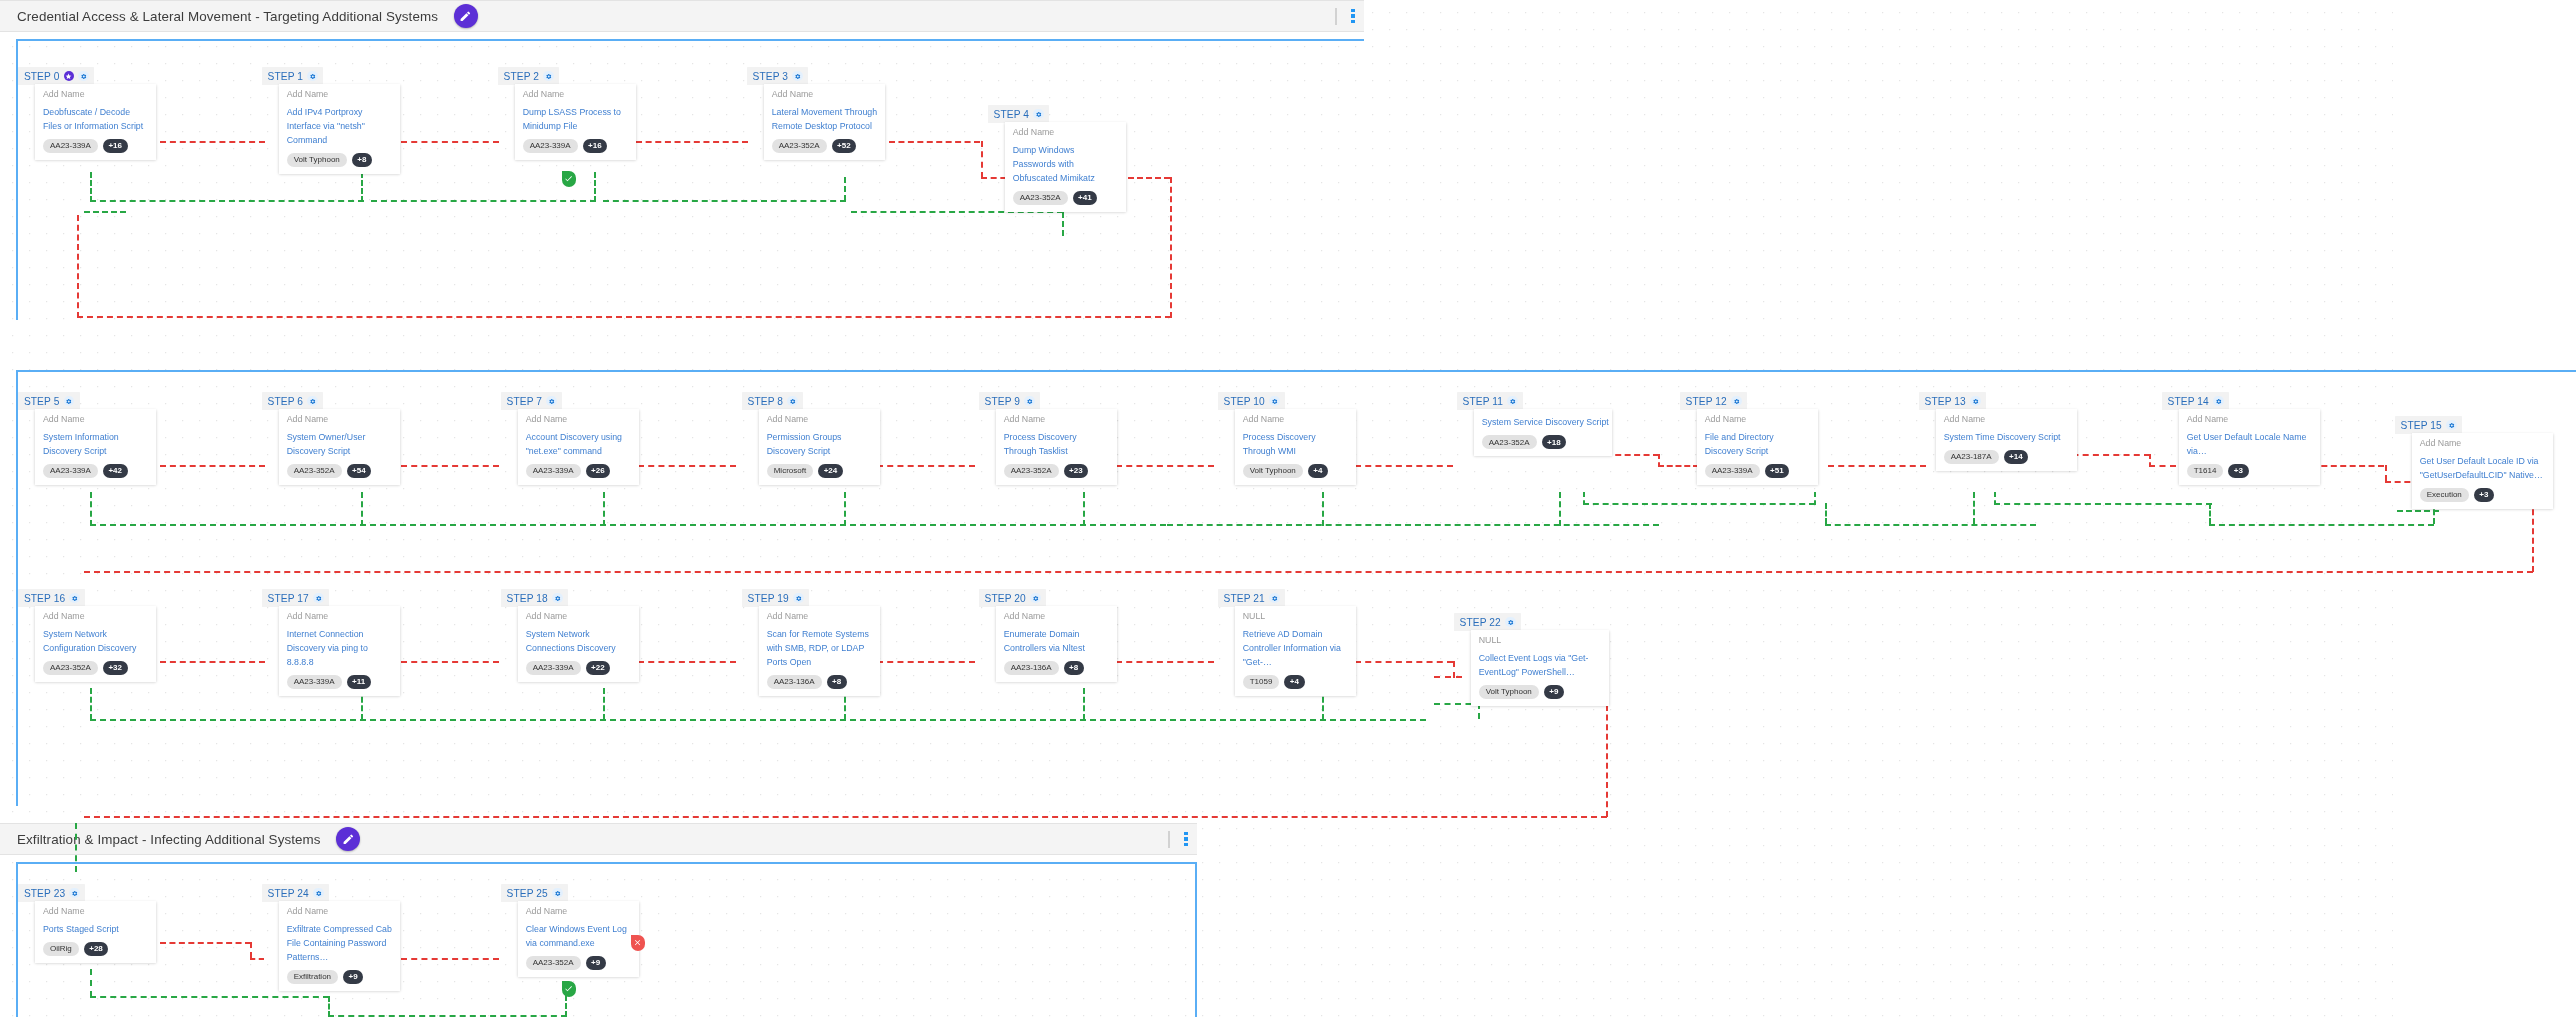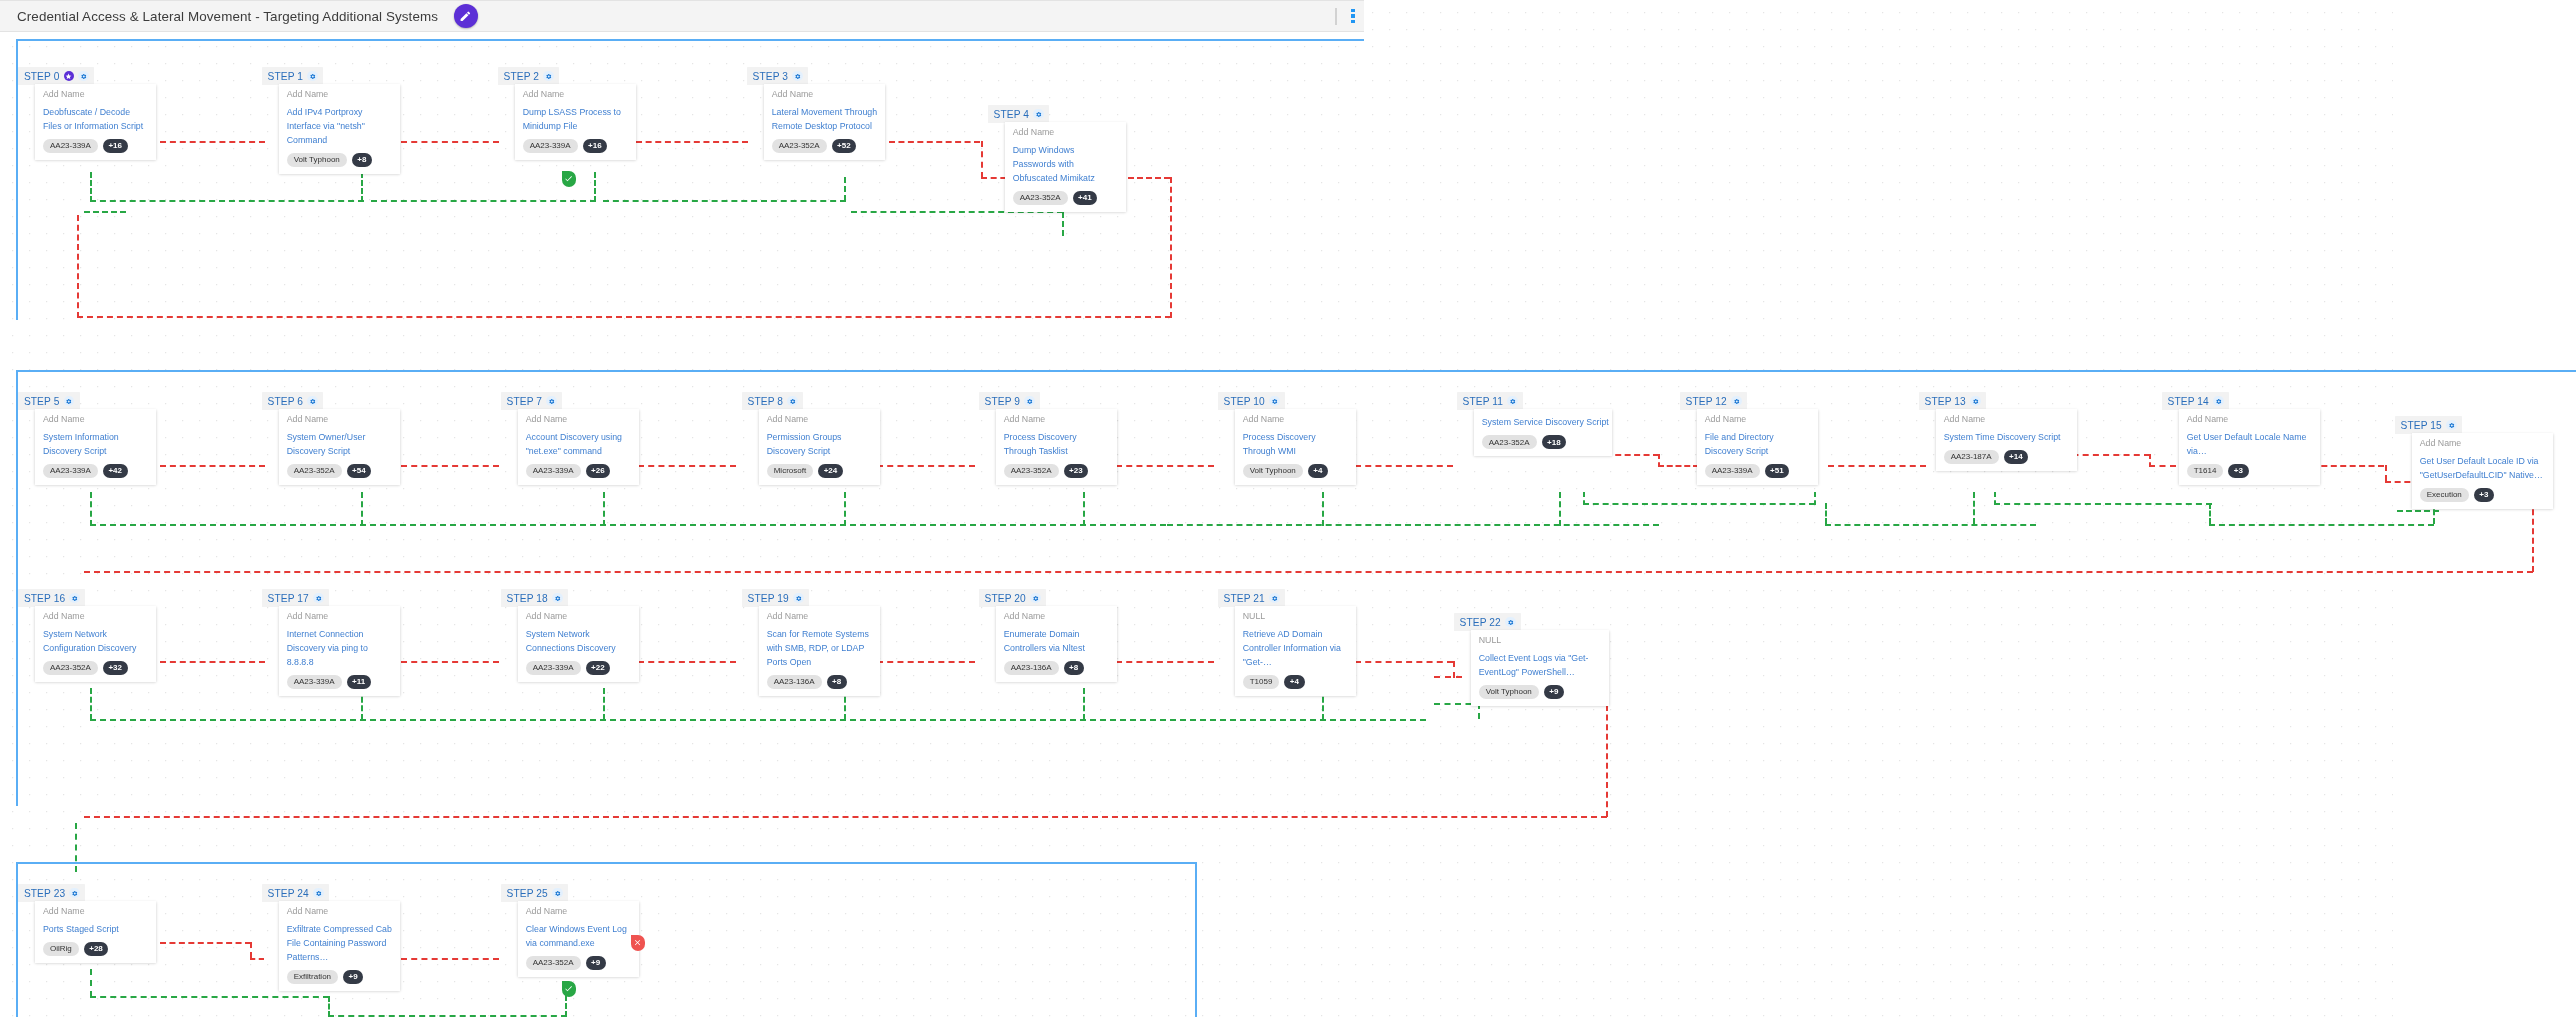--- a/index.html
+++ b/index.html
@@ -715,20 +715,38 @@
     <div class="node-card" style="width:138px;">
       <div class="placeholder">NULL</div>
       <div class="desc">Collect Event Logs via "Get-EventLog" PowerShell…</div>
       <div class="chips">
         <span class="chip-src">Volt Typhoon</span>
         <span class="chip-count">+9</span>
       </div>
     </div>
   </div>
 
+  <div class="lane" style="left:0;top:823px;width:1197px;height:32px;">
+    <div class="lane-header" style="width:1197px;">
+      <span class="lane-title">Exfiltration &amp; Impact - Infecting Additional Systems</span>
+      <span class="edit-pill">
+        <svg width="12.7" height="12.7" viewBox="0 0 24 24">
+            <path fill="#ffffff" d="M3 17.25V21h3.75L17.8 9.94l-3.75-3.75L3 17.25zM20.7 7.04a1 1 0 0 0 0-1.41l-2.34-2.34a1 1 0 0 0-1.41 0l-1.83 1.83 3.75 3.75 1.83-1.83z"></path>
+          </svg>
+      </span>
+      <span class="lane-header-right">
+        <span class="vdivider"></span>
+        <span class="kebab">
+            <i></i>
+            <i></i>
+            <i></i>
+          </span>
+      </span>
+    </div>
+  </div>
   <div class="lane-body closed-right" style="left:15.5px;top:862px;width:1181px;height:155px;"></div>
 
   <div class="seg v-green" style="left:75px;top:823px;height:49px;"></div>
   <div class="seg h-red" style="left:160px;top:942px;width:91px;"></div>
   <div class="seg v-red" style="left:250px;top:942px;height:15.5px;"></div>
   <div class="seg h-red" style="left:250px;top:958px;width:14px;"></div>
   <div class="seg h-red" style="left:401px;top:958px;width:98px;"></div>
   <div class="seg h-red" style="left:619px;top:958px;width:17px;"></div>
 
   <div class="seg v-green" style="left:90px;top:969px;height:28px;"></div>

